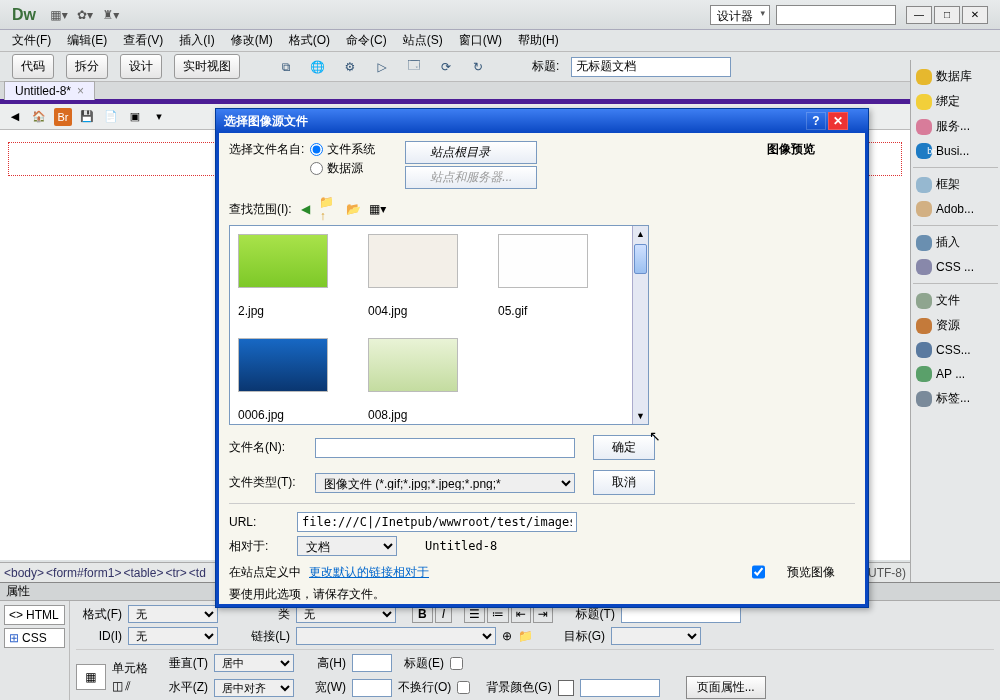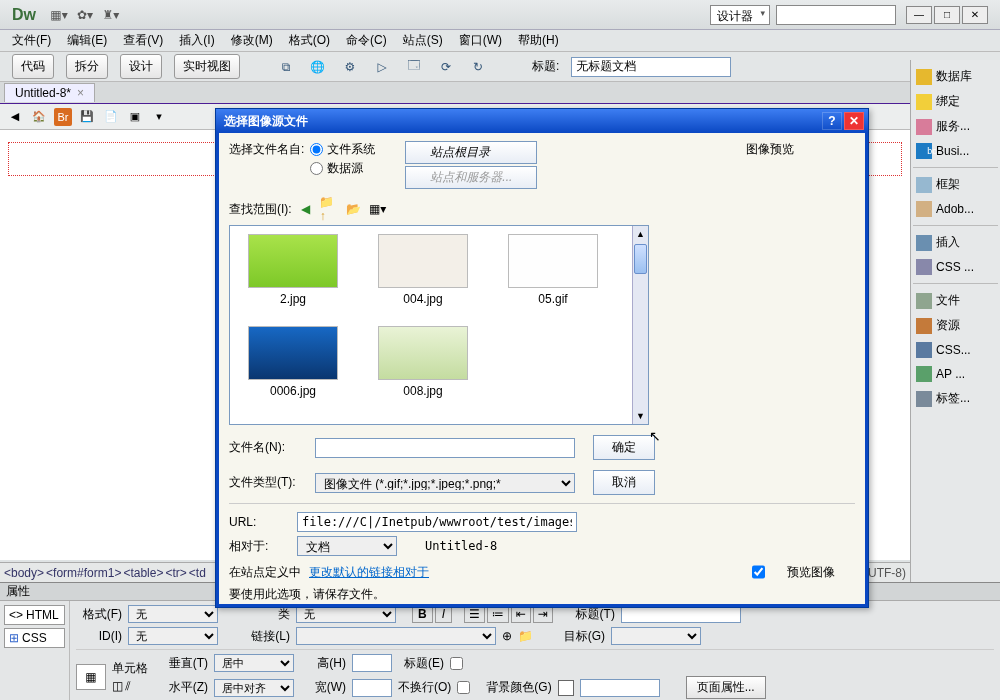--- a/index.html
+++ b/index.html
@@ -16,36 +16,36 @@
 .combo:after { content:"▾"; position:absolute; right:4px; top:2px; font-size:9px; color:#555; }
 
 .menubar { height:22px; background:#e3e6e7; display:flex; align-items:center; padding:0 4px; border-bottom:1px solid #bbb; }
 .menubar span { padding:3px 8px; cursor:pointer; }
 
 .toolbar1 { height:30px; background:#e3e6e7; display:flex; align-items:center; padding:2px 12px; gap:12px; border-bottom:1px solid #bbb; }
 .toolbar1 .btn { border:1px solid #999; background:linear-gradient(#fff,#e5e5e5); padding:3px 8px; border-radius:3px; cursor:pointer; }
 .toolbar1 .icon { width:20px; height:20px; display:inline-flex; align-items:center; justify-content:center; cursor:pointer; color:#357; }
 .toolbar1 input { border:1px solid #7a9ac0; height:20px; padding:2px 4px; width:160px; }
 
-.tabbar { height:22px; background:#d7dadb; display:flex; align-items:center; border-bottom:1px solid #4c1d95; }
+.tabbar { height:22px; background:#d7dadb; display:flex; align-items:center; border-bottom:5px solid #4c1d95; }
 .doc-tab { background:#eef; border:1px solid #aaa; border-bottom:none; padding:2px 10px; margin-left:4px; display:flex; align-items:center; gap:6px; font-family:monospace; font-size:11px; }
 .doc-tab .x { color:#888; cursor:pointer; }
 .tabbar .right-icons { margin-left:auto; display:flex; gap:4px; padding-right:6px; }
 
 .toolbar2 { height:26px; background:#eceeee; display:flex; align-items:center; padding:0 6px; gap:6px; border-bottom:1px solid #bbb; }
 .toolbar2 .ic { width:18px; height:18px; display:inline-flex; align-items:center; justify-content:center; font-size:11px; cursor:pointer; }
 
 
 .workspace { position:absolute; top:130px; left:0; right:90px; bottom:140px; background:#fff; }
 .dashed { position:absolute; top:12px; left:8px; right:8px; height:34px; border:1px dotted #d33; }
 
 
 .rpanel { position:absolute; top:60px; right:0; width:90px; bottom:0; background:#e6e8e9; border-left:1px solid #aaa; padding:4px 2px; }
 .rpanel .ritem { display:flex; align-items:center; gap:4px; padding:4px 3px; cursor:pointer; }
-.rpanel .ritem .ri { width:16px; height:16px; background:#8ab; border-radius:0;padding-left:16px; }
+.rpanel .ritem .ri { width:16px; height:16px; background:#8ab; border-radius:6px;padding-left:16px; }
 .rpanel .sep { height:1px; background:#bbb; margin:4px 0; }
 
 
 .tagbar { position:absolute; bottom:118px; left:0; right:90px; height:20px; background:#e6e8e8; border-top:1px solid #aaa; display:flex; align-items:center; padding:0 4px; gap:2px; font-family:monospace; font-size:11px; color:#336; }
 .tagbar span { cursor:pointer; }
 .tagbar .right { margin-left:auto; color:#555; }
 
 .props { position:absolute; bottom:0; left:0; right:0; height:118px; background:#e4e6e7; border-top:1px solid #888; }
 .props .hdr { height:18px; background:#d2d5d6; border-bottom:1px solid #aaa; padding:2px 6px; display:flex; align-items:center; }
 .props .body { display:flex; height:calc(100% - 18px); }
@@ -53,41 +53,41 @@
 .props .mode { border:1px solid #999; background:#fff; padding:2px 4px; margin-bottom:3px; display:flex; align-items:center; gap:3px; cursor:pointer; font-size:11px; }
 .props .col2 { flex:1; padding:4px 6px; }
 .props .row { display:flex; align-items:center; gap:6px; margin-bottom:4px; }
 .props .row label { min-width:46px; text-align:right; }
 .props select, .props input[type=text] { border:1px solid #7a9ac0; height:18px; font-size:11px; padding:1px 3px; }
 .props .cell-sec { display:flex; align-items:center; gap:6px; margin-top:4px; padding-top:4px; border-top:1px solid #ccc; }
 .cell-ic { width:30px; height:26px; border:1px solid #999; background:#fff; display:flex; align-items:center; justify-content:center; }
 
 
 .dlg { position:absolute; top:108px; left:215px; width:654px; height:500px; background:#0a47c2; border:1px solid #013a9a; box-shadow:2px 2px 6px rgba(0,0,0,.3); }
-.dlg .titlebar { height:24px; background:linear-gradient(#3d7ef2,#0a47c2); color:#fff; display:flex; align-items:center; padding:0 4px 0 8px; font-weight:bold; }
+.dlg .titlebar { height:24px; background:linear-gradient(#3d7ef2,#0a47c2); color:#fff; display:flex; align-items:center; padding:0 20px 0 8px; font-weight:bold; }
 .dlg .titlebar .ttl-right { margin-left:auto; display:flex; gap:2px; }
 .dlg .titlebar .tb { width:20px; height:18px; border:1px solid #fff3; display:flex; align-items:center; justify-content:center; cursor:pointer; }
 .dlg .titlebar .tb.close { background:#e33; }
 .dlg .inner { position:absolute; top:24px; left:3px; right:3px; bottom:3px; background:#f7f6ee; padding:8px 10px; }
 .dlg .toprow { display:flex; gap:30px; }
 .dlg .radios { display:flex; flex-direction:column; gap:2px; }
 .dlg .radios label { display:flex; align-items:center; gap:4px; }
 .dlg .centerbtns { display:flex; flex-direction:column; gap:2px; }
 .dlg .centerbtns .b1 { border:1px solid #7a9ac0; background:linear-gradient(#fff,#e8edf5); padding:2px 24px; cursor:pointer;font-style:italic; }
 .dlg .centerbtns .b1.disabled { color:#999; }
-.dlg .preview-lbl { margin-left:auto; margin-right:61px; }
+.dlg .preview-lbl { margin-left:auto; margin-right:40px;font-weight:bold; }
 .dlg .lookrow { display:flex; align-items:center; gap:4px; margin-top:10px; }
 .dlg .lookrow select { border:1px solid #7a9ac0; width:190px; height:20px; }
 .dlg .nav-ic { width:20px; height:20px; display:inline-flex; align-items:center; justify-content:center; cursor:pointer; }
 .dlg .filebox { margin-top:6px; width:420px; height:200px; border:1px solid #7a9ac0; background:#fff; position:relative; overflow:hidden; }
 .dlg .filebox .scroll { position:absolute; right:0; top:0; bottom:0; width:16px; background:#e4e8f3; border-left:1px solid #aac; }
 .dlg .filebox .scroll .thumb { position:absolute; top:18px; left:1px; right:1px; height:30px; background:linear-gradient(#cfe0ff,#9bc0f0); border:1px solid #6a90cc; border-radius:2px; }
 .dlg .filebox .scroll .ar { position:absolute; left:0; right:0; height:16px; display:flex; align-items:center; justify-content:center; font-size:9px; cursor:pointer; }
 .dlg .files { display:flex; flex-wrap:wrap; gap:20px; padding:8px 8px; width:400px; }
-.dlg .fitem { width:110px; display:flex; flex-direction:column; align-items:center; gap:4px; cursor:pointer; }
+.dlg .fitem { width:110px; display:flex; flex-direction:column; gap:16px; cursor:pointer; }
 .dlg .fitem .thumbimg { width:90px; height:54px; border:1px solid #bbb; }
 .dlg .filerow { display:flex; align-items:center; gap:6px; margin-top:10px; }
 .dlg .filerow input, .dlg .filerow select { border:1px solid #7a9ac0; height:20px; padding:2px 4px; }
 .dlg .okbtn { border:1px solid #7a9ac0; background:linear-gradient(#fff,#e8edf5); padding:3px 18px; cursor:pointer; margin-left:12px; min-width:60px; text-align:center; }
 .dlg hr { border:none; border-top:1px solid #ccc; margin:8px 0; }
 .dlg .urlrow { display:flex; align-items:center; gap:8px; margin-top:4px; }
 .dlg .urlrow input, .dlg .urlrow select { border:1px solid #7a9ac0; height:20px; padding:2px 4px; }
 .dlg a.link { color:#06c; text-decoration:underline; cursor:pointer; }
 .dlg .chk { margin-left:auto; margin-right:20px; display:flex; align-items:center; gap:22px; }
 .cursor-arrow { position:absolute; font-size:14px; color:#000; pointer-events:none; }

